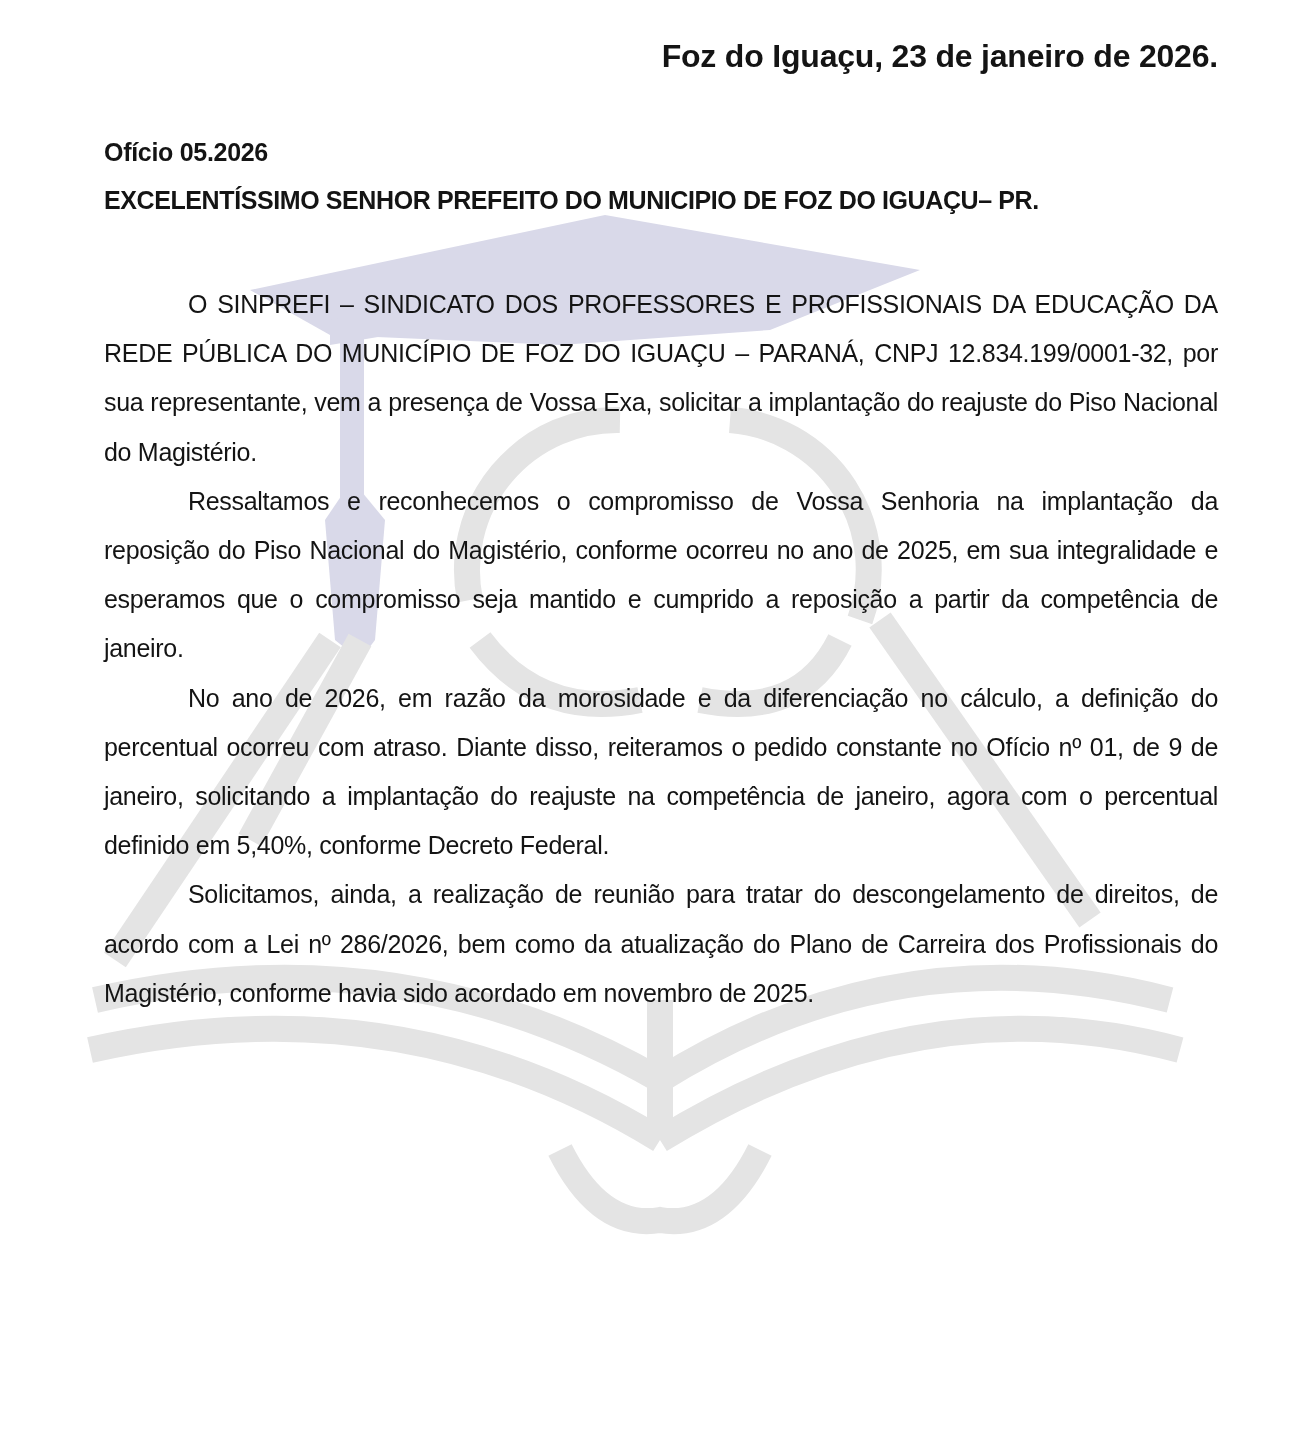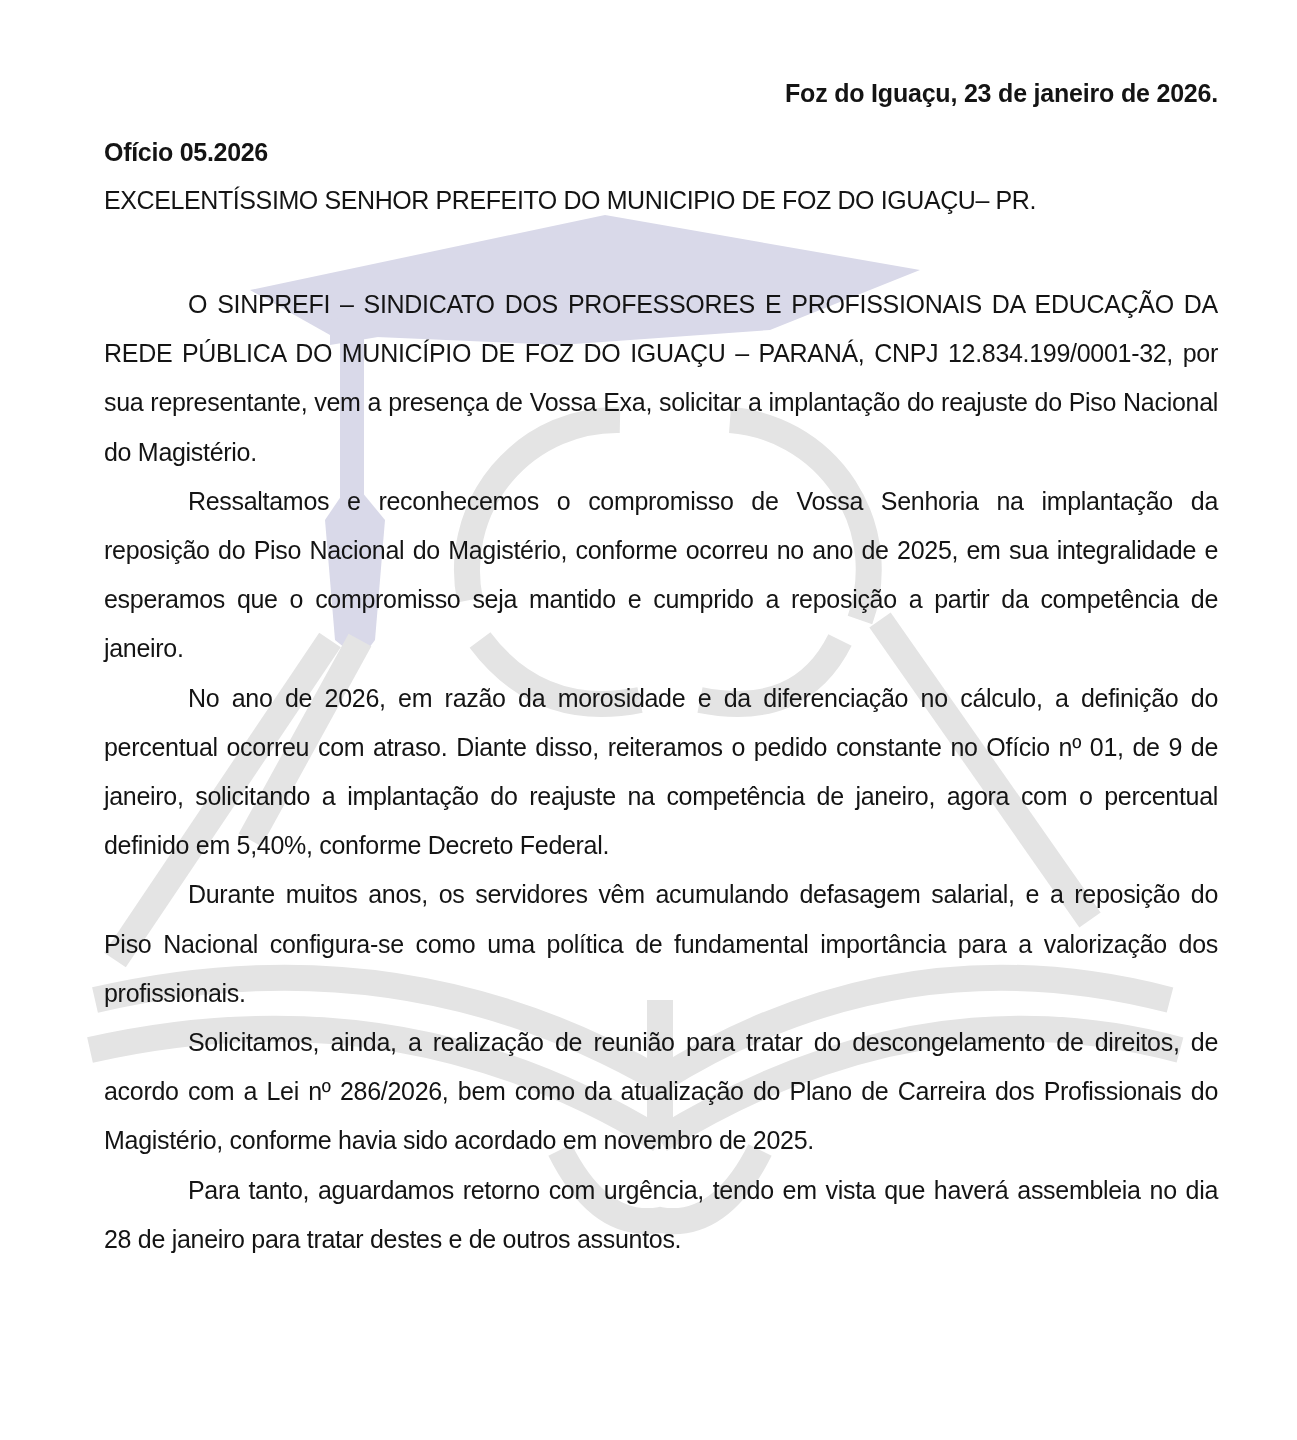--- a/index.html
+++ b/index.html
@@ -4,29 +4,29 @@
   <style>
     html, body { margin: 0; padding: 0; background: #ffffff; }
     body {
       width: 1297px; height: 1440px; position: relative; overflow: hidden;
       font-family: "Liberation Sans", sans-serif; color: #141414;
     }
     .watermark { position: absolute; left: 0; top: 0; width: 1297px; height: 1440px; z-index: 0; }
     .page { position: absolute; left: 104px; top: 0; width: 1114px; z-index: 1; }
     .date {
       position: absolute; top: 38px; right: 0;
-      font-weight: bold; font-size: 25px; letter-spacing: -0.2px; margin-top: 41px;
+      font-weight: bold; font-size: 32px; letter-spacing: -0.2px;
     }
     .ref {
       position: absolute; top: 138px; left: 0;
       font-weight: bold; font-size: 25px; letter-spacing: -0.3px; text-align: right;
     }
     .addressee {
       position: absolute; top: 186px; left: 0; white-space: nowrap;
-      font-weight: normal; font-size: 25px; letter-spacing: -0.4px;
+      font-weight: bold; font-size: 25px; letter-spacing: -0.4px;
     }
     .body-text {
       position: absolute; top: 280px; left: 0; width: 1114px;
       font-size: 25px; line-height: 49.2px; text-align: justify; letter-spacing: -0.3px;
     }
     .body-text p { margin: 0; text-indent: 84px; text-align-last: left; }
     .body-text b { font-weight: normal; }
   </style>
 </head>
 <body>
@@ -59,17 +59,15 @@
 
 <div class="page">
   <div class="date">Foz do Iguaçu, 23 de janeiro de 2026.</div>
   <div class="ref">Ofício 05.2026</div>
   <div class="addressee">EXCELENTÍSSIMO SENHOR PREFEITO DO MUNICIPIO DE FOZ DO IGUAÇU– PR.</div>
 
   <div class="body-text">
     <p><b>O SINPREFI – SINDICATO DOS PROFESSORES E PROFISSIONAIS DA EDUCAÇÃO DA REDE PÚBLICA DO MUNICÍPIO DE FOZ DO IGUAÇU – PARANÁ, CNPJ 12.834.199/0001-32,</b><span> por sua representante, vem a presença de Vossa Exa, </span><b>solicitar a implantação do reajuste do Piso Nacional do Magistério.</b></p>
     <p>Ressaltamos e reconhecemos o compromisso de Vossa Senhoria na implantação da reposição do Piso Nacional do Magistério, conforme ocorreu no ano de 2025, em sua integralidade e esperamos que o compromisso seja mantido e cumprido a reposição a partir da competência de janeiro.</p>
     <p>No ano de 2026, em razão da morosidade e da diferenciação no cálculo, a definição do percentual ocorreu com atraso. Diante disso, reiteramos o pedido constante no Ofício nº 01, de 9 de janeiro, solicitando a implantação do reajuste na competência de janeiro, agora com o percentual definido em 5,40%, conforme Decreto Federal.</p>
-    <p>Durante muitos anos, os servidores vêm acumulando defasagem salarial, e a reposição do Piso Nacional configura-se como uma política de fundamental importância para a valorização dos profissionais.</p>
     <p>Solicitamos, ainda, a realização de reunião para tratar do descongelamento de direitos, de acordo com a Lei nº 286/2026, bem como da atualização do Plano de Carreira dos Profissionais do Magistério, conforme havia sido acordado em novembro de 2025.</p>
-    <p>Para tanto, aguardamos retorno com urgência, tendo em vista que haverá assembleia no dia 28 de janeiro para tratar destes e de outros assuntos.</p>
   </div>
 </div>
 
 </body></html>

